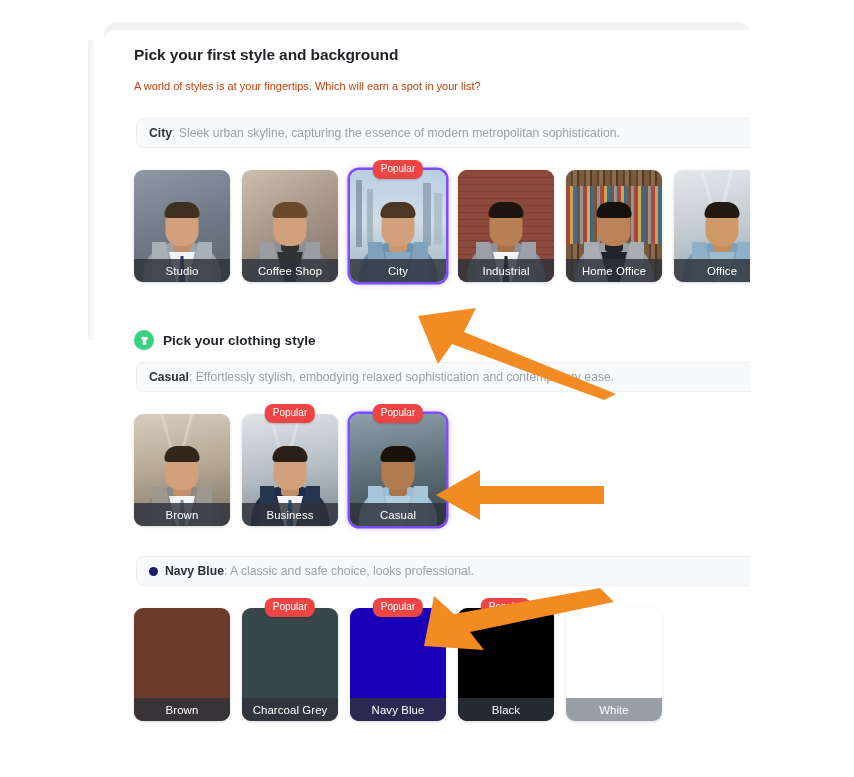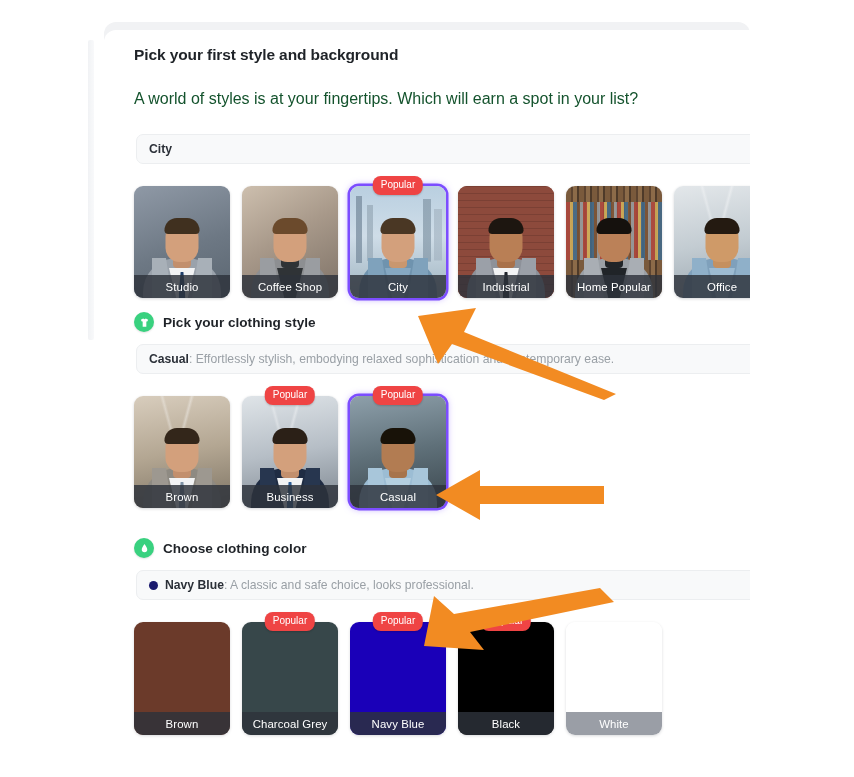--- a/index.html
+++ b/index.html
@@ -58,27 +58,27 @@
 
   .page-title {
     font-size: 15.5px;
     font-weight: bold;
     color: #1f2328;
     letter-spacing: -.1px;
     margin-top: 0;
   }
 
   .page-subtitle {
-    font-size: 16px;
-    color: #14532d;
-    margin-top: 26px;
+    font-size: 11px;
+    color: #c2410c;
+    margin-top: 16px;
   }
 
   .section { margin-top: 26px; }
-  .section.sec-2 { margin-top: 14px; }
+  .section.sec-2 { margin-top: 48px; }
   .section.sec-3 { margin-top: 30px; }
 
   .section-head {
     display: flex;
     align-items: center;
     gap: 9px;
   }
   .step-badge {
     width: 20px; height: 20px;
     border-radius: 50%;
@@ -304,20 +304,21 @@
 
   <div class="panel">
 
     <div class="page-title">Pick your first style and background</div>
     <div class="page-subtitle">A world of styles is at your fingertips. Which will earn a spot in your list?</div>
 
     <div class="section sec-1">
 
       <div class="desc-bar">
         <b>City</b>
+          <span>: Sleek urban skyline, capturing the essence of modern metropolitan sophistication.</span>
       </div>
 
       <div class="card-row">
 
         <div class="card">
           <div class="card-inner">
             <div class="thumb bg-studio">
               <div class="p-person">
                 <div class="p-body" style="background:#9aa2ab"></div>
                 <div class="p-lapelL" style="background:#a8b0b8"></div>
@@ -394,21 +395,21 @@
               <div class="p-person">
                 <div class="p-body" style="background:#9ba0a6"></div>
                 <div class="p-lapelL" style="background:#a9aeb4"></div>
                 <div class="p-lapelR" style="background:#a9aeb4"></div>
                 <div class="p-shirt" style="background:#202428"></div>
                 <div class="p-neck" style="background:#202428"></div>
                 <div class="p-head" style="background:#bb8158"></div>
                 <div class="p-hair" style="background:#15110d"></div>
               </div>
             </div>
-            <div class="card-label">Home Popular</div>
+            <div class="card-label">Home Office</div>
           </div>
         </div>
 
         <div class="card">
           <div class="card-inner">
             <div class="thumb bg-office">
               <div class="hall-lines"></div>
               <div class="p-person">
                 <div class="p-body" style="background:#7fa0bb"></div>
                 <div class="p-lapelL" style="background:#8fb0c9"></div>
@@ -497,28 +498,20 @@
               </div>
             </div>
             <div class="card-label">Casual</div>
           </div>
         </div>
 
       </div>
     </div>
 
     <div class="section sec-3">
-      <div class="section-head">
-        <span class="step-badge">
-          <svg width="11" height="11" viewBox="0 0 24 24" fill="#ffffff">
-            <path d="M12 2C8 8 6 11 6 14a6 6 0 0012 0c0-3-2-6-6-12z"></path>
-          </svg>
-        </span>
-        <span class="section-title">Choose clothing color</span>
-      </div>
 
       <div class="desc-bar">
         <span class="swatch-dot" style="background:#1a1a6e"></span>
           <b>Navy Blue</b>
           <span>: A classic and safe choice, looks professional.</span>
       </div>
 
       <div class="card-row">
 
         <div class="card swatch">

